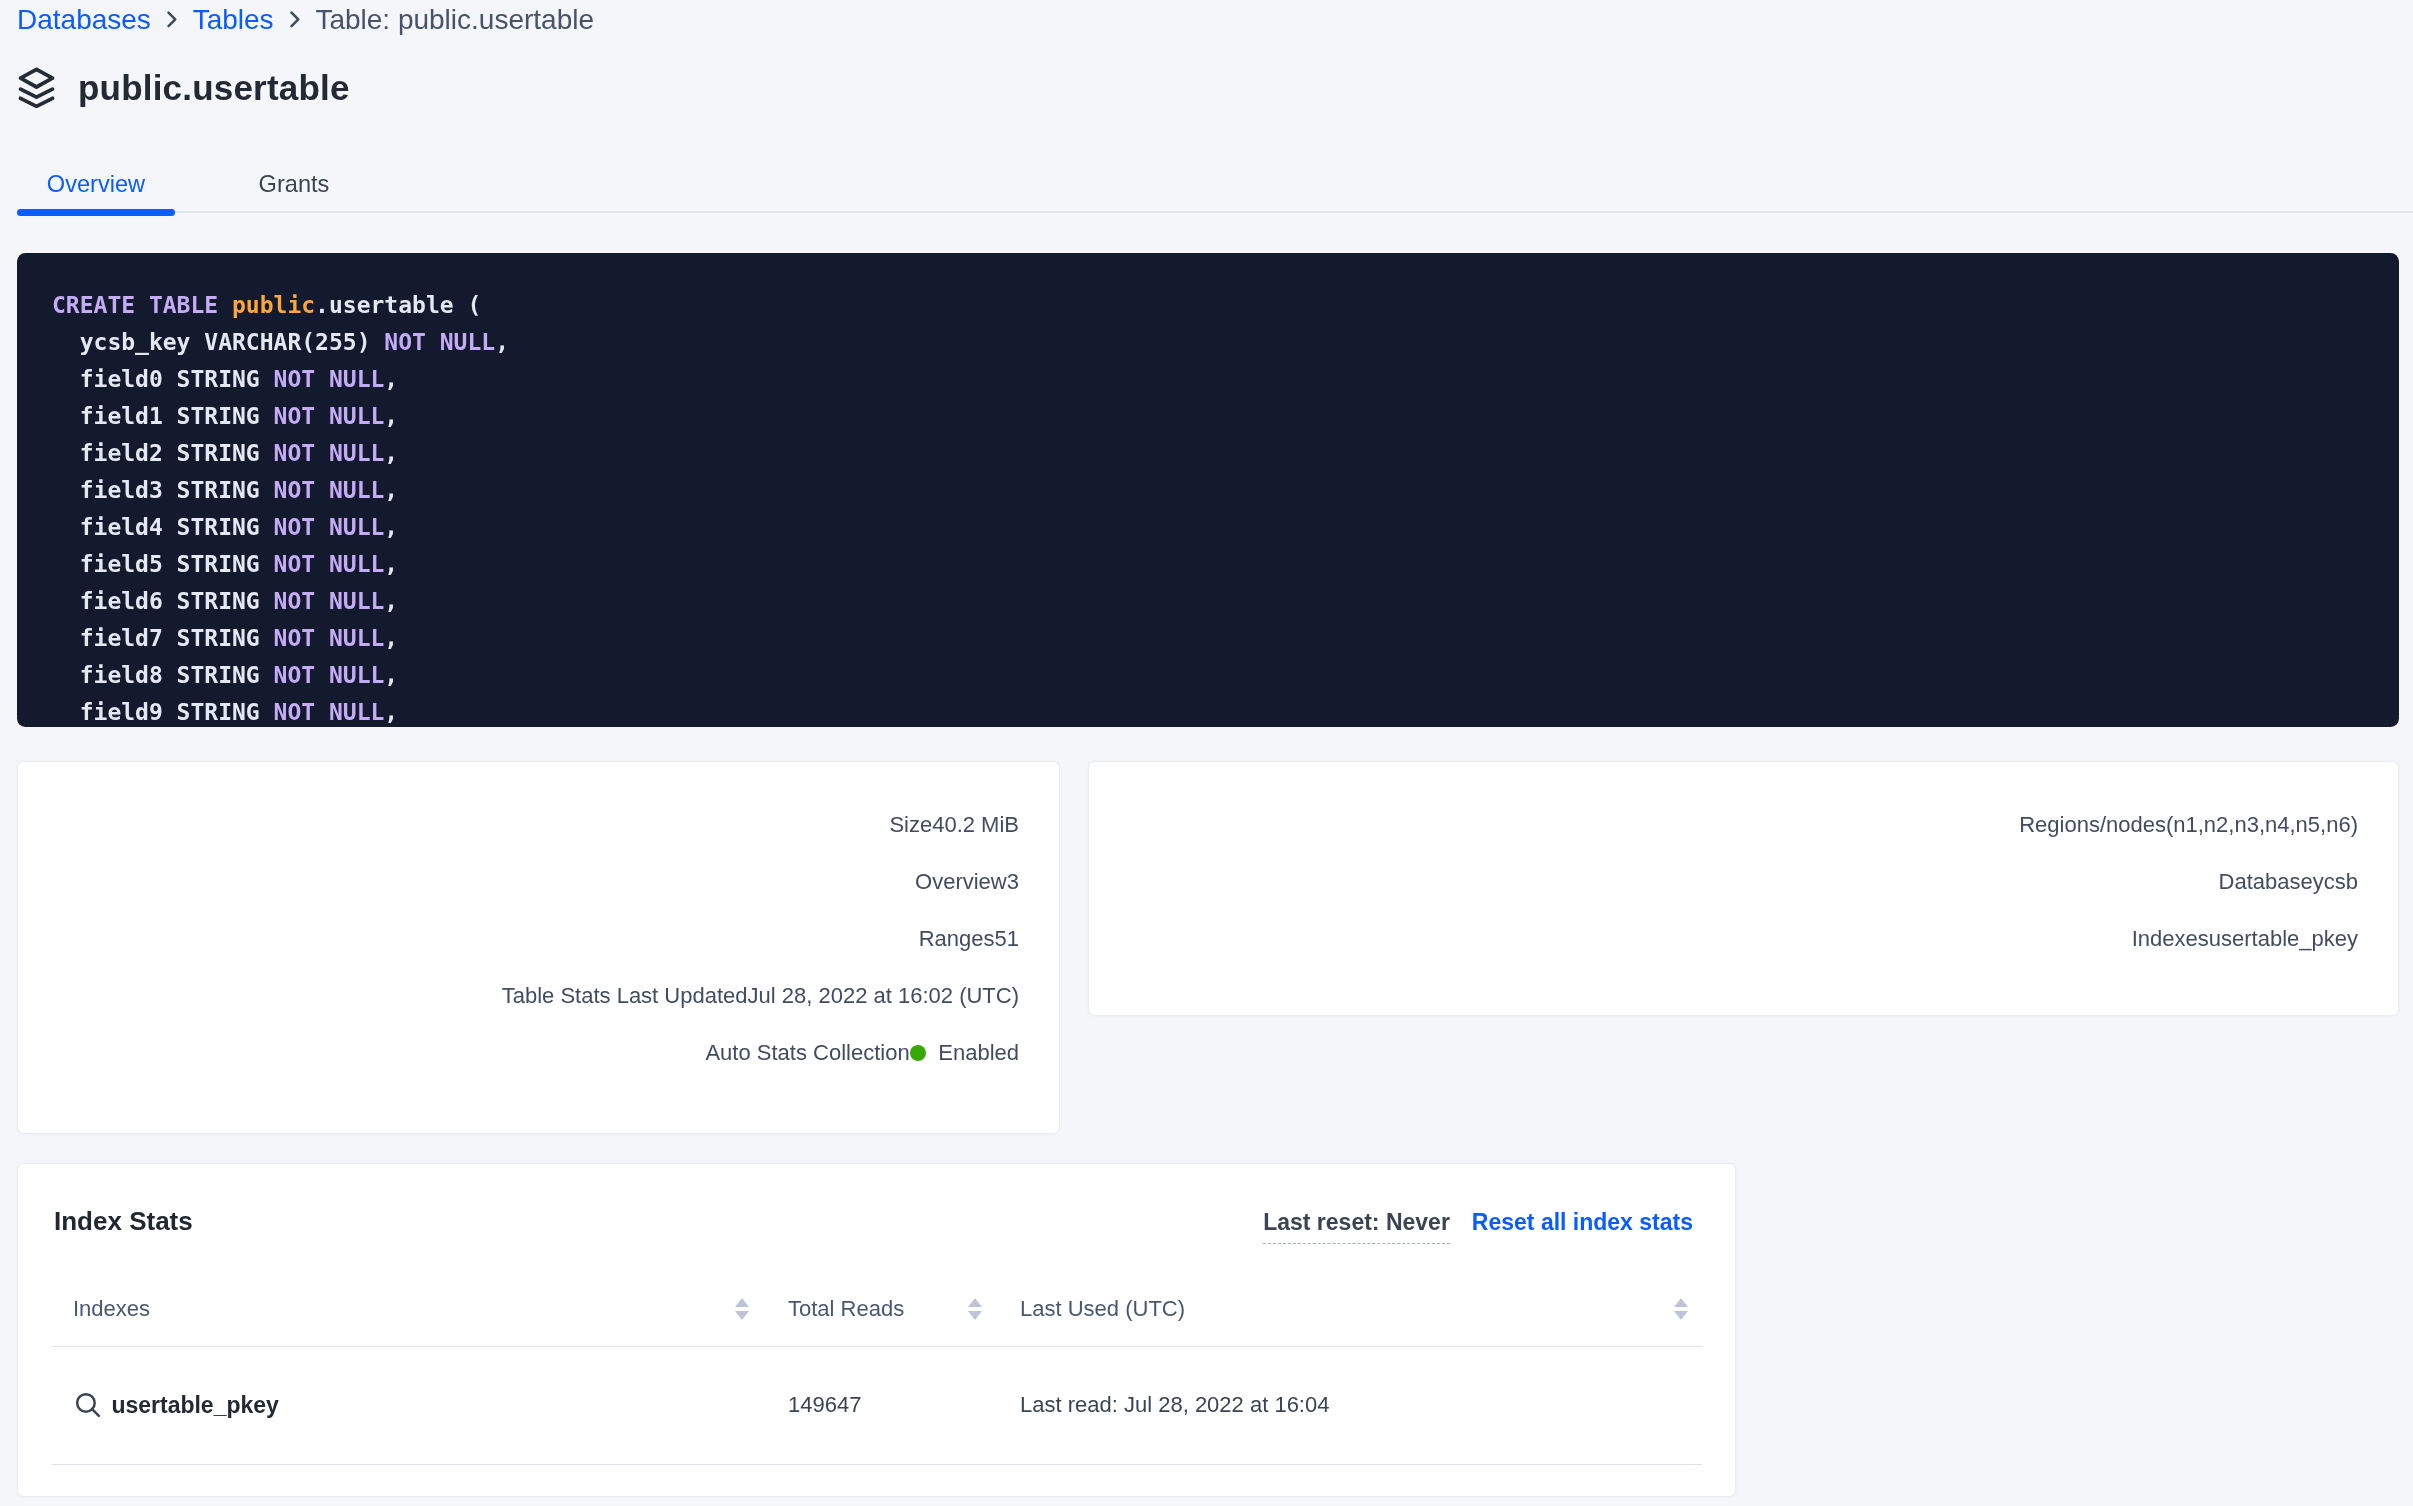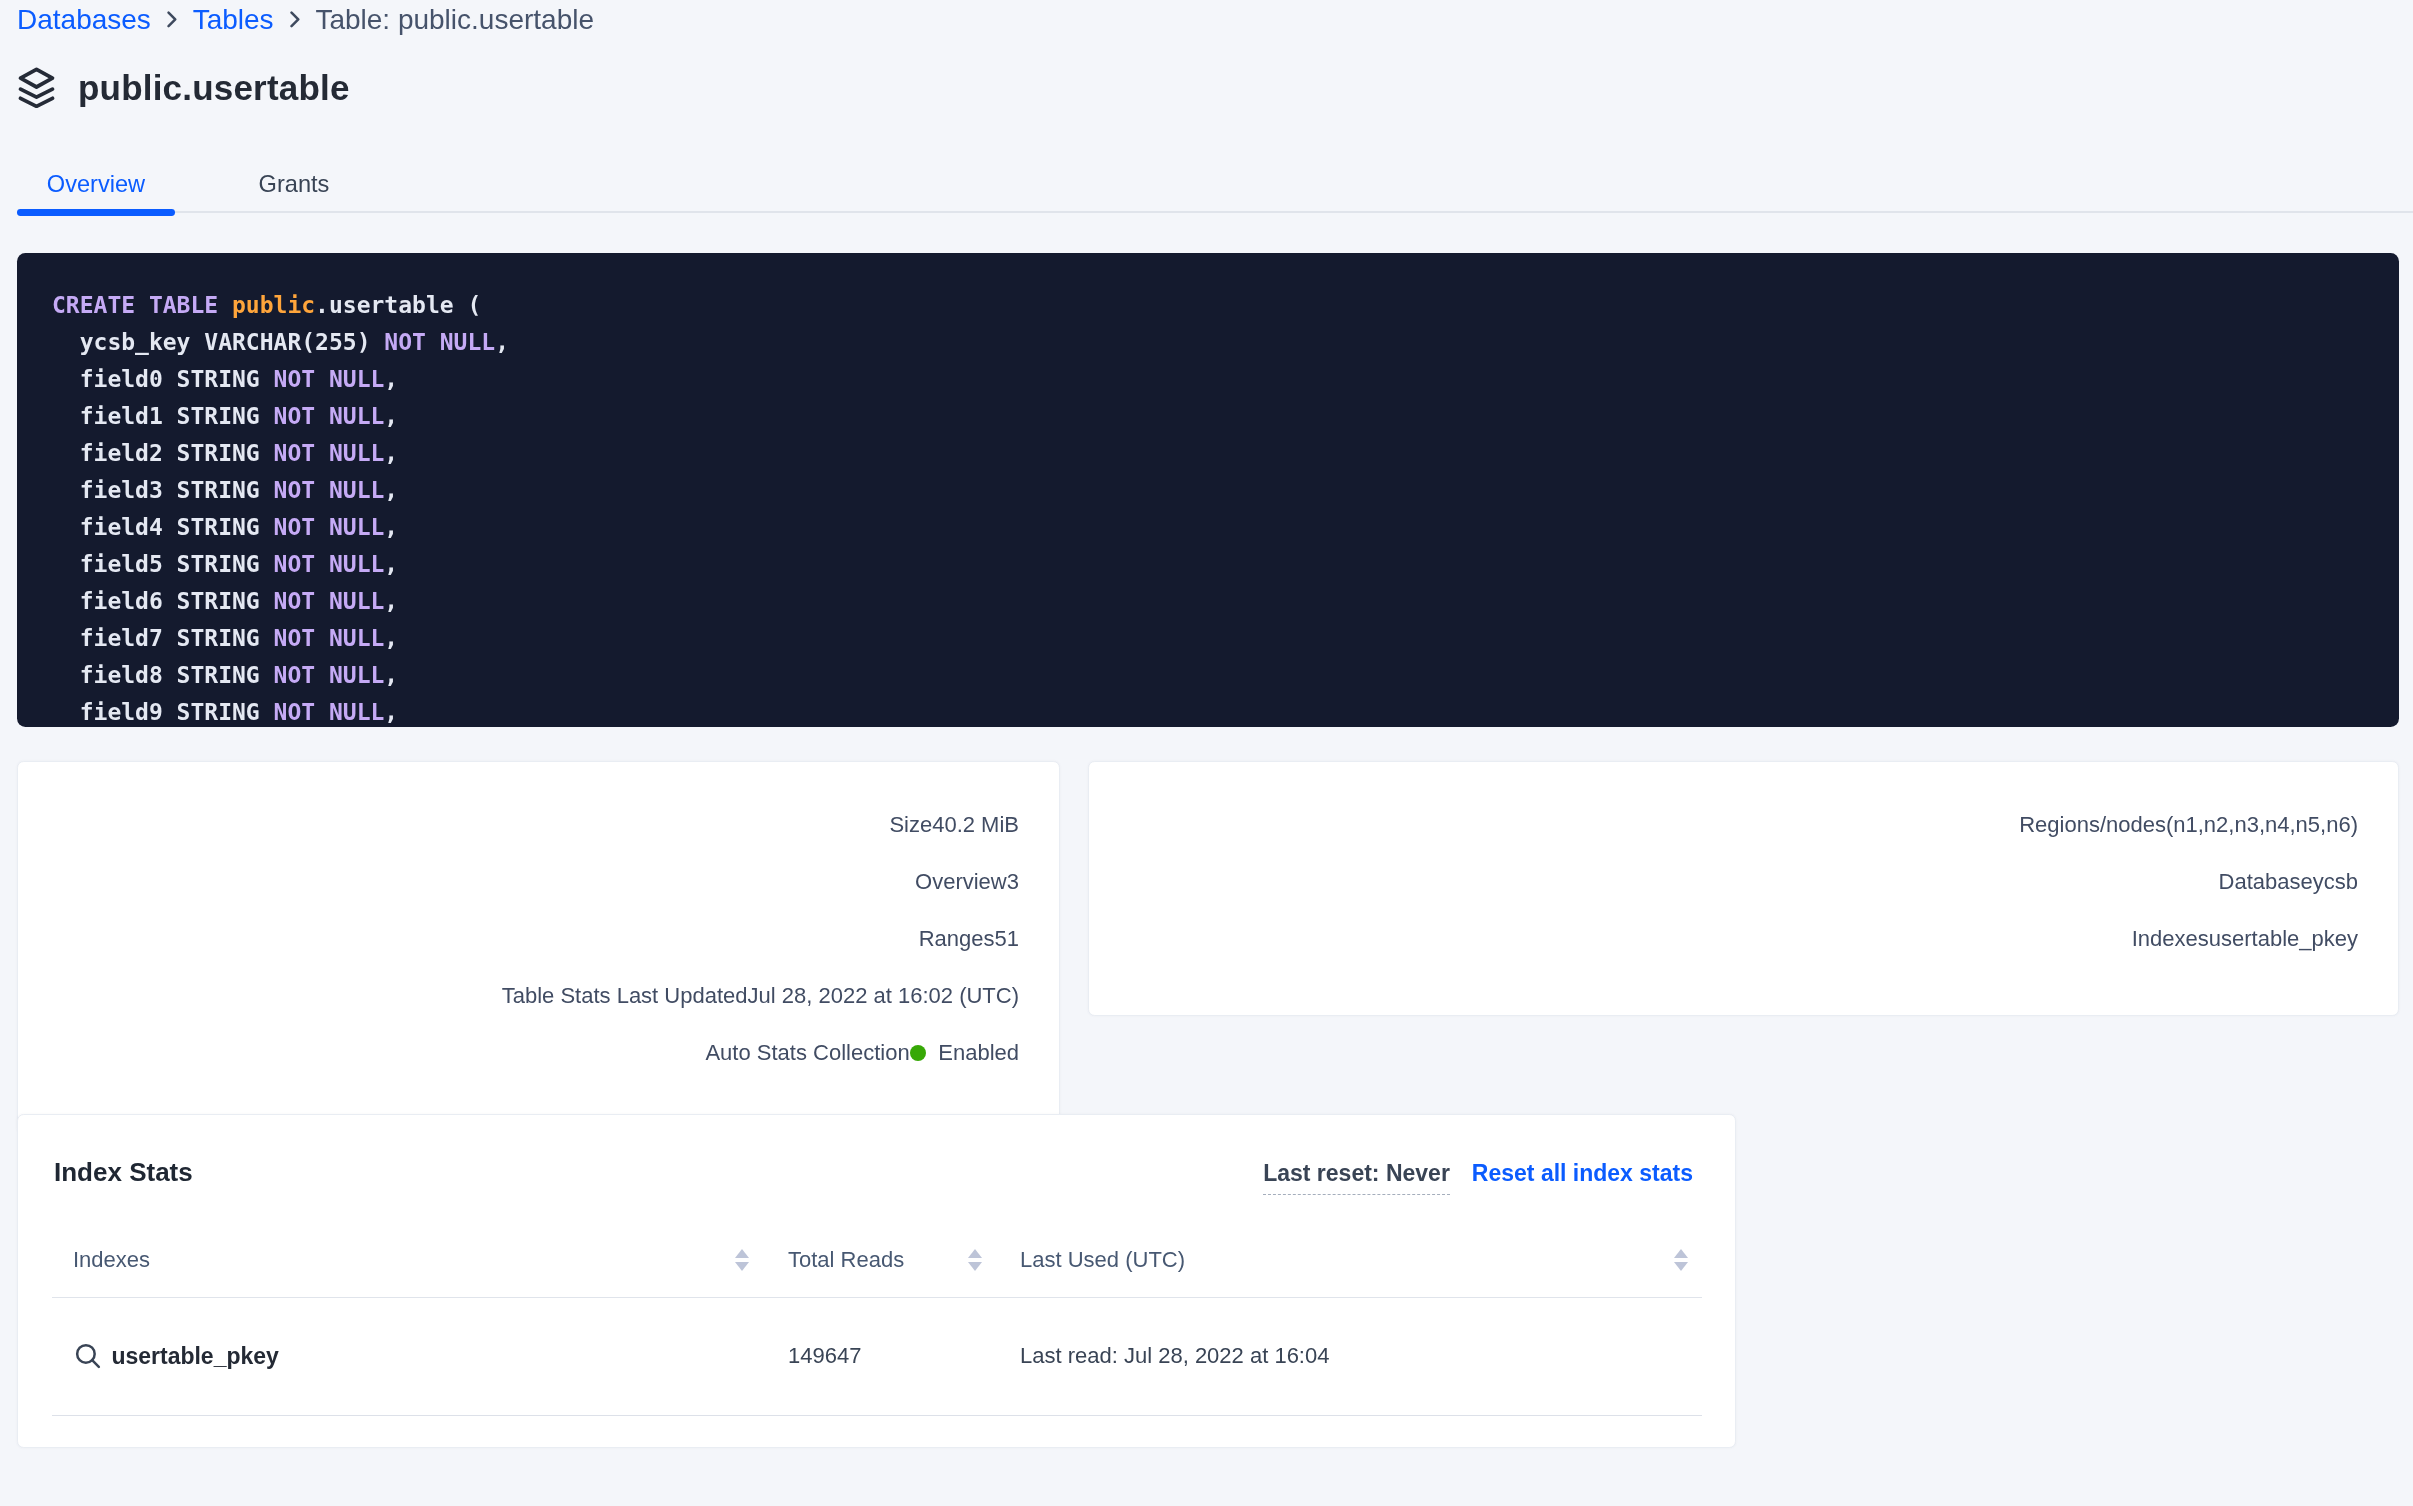--- a/index.html
+++ b/index.html
@@ -41,21 +41,21 @@
   .tok-schema{color:#ffa53b;}
   .tok-plain{color:#e4e8f2;}
   
   .card{position:absolute;background:#fff;border:0.8px solid #e9edf3;border-radius:6.7px;box-sizing:border-box;box-shadow:0 0 2.5px rgba(60,70,100,.06);}
   .card-left{left:17px;top:761px;width:1043px;height:373px;padding-top:34px;}
   .card-right{left:1088px;top:761px;width:1311px;height:255px;padding-top:34px;}
   .detail-row{height:57px;margin:0 40px;display:flex;align-items:center;justify-content:flex-end;font-size:22px;color:#414c63;}
   .detail-value{display:flex;align-items:center;text-align:right;}
   .status-dot{width:16px;height:16px;border-radius:50%;background:#37a806;margin-right:12.6px;display:inline-block;}
   
-  .card-index{left:17px;top:1114px;width:1719px;height:334px;}
+  .card-index{left:17px;top:1163px;width:1719px;height:334px;}
   .idx-header{display:flex;justify-content:space-between;align-items:baseline;padding:42px 42px 0 36px;}
   .idx-title{font-size:26px;font-weight:bold;color:#1f2733;}
   .idx-controls{display:flex;align-items:baseline;font-size:23px;font-weight:bold;}
   .last-reset{color:#394455;border-bottom:1.7px dashed #a5aebc;padding-bottom:6.7px;}
   .reset-link{color:#0b5cff;text-decoration:none;margin-left:22px;cursor:pointer;}
   .idx-table{margin:29px 33px 0 34px;}
   .thead{display:flex;align-items:center;height:73px;border-bottom:1.7px solid #e0e4eb;color:#475872;font-size:22px;}
   .th{display:flex;align-items:center;justify-content:space-between;box-sizing:border-box;cursor:pointer;}
   .th-1{flex:0 0 708px;padding-left:21px;padding-right:11px;}
   .th-2{flex:0 0 232px;padding-left:28px;padding-right:10px;}

